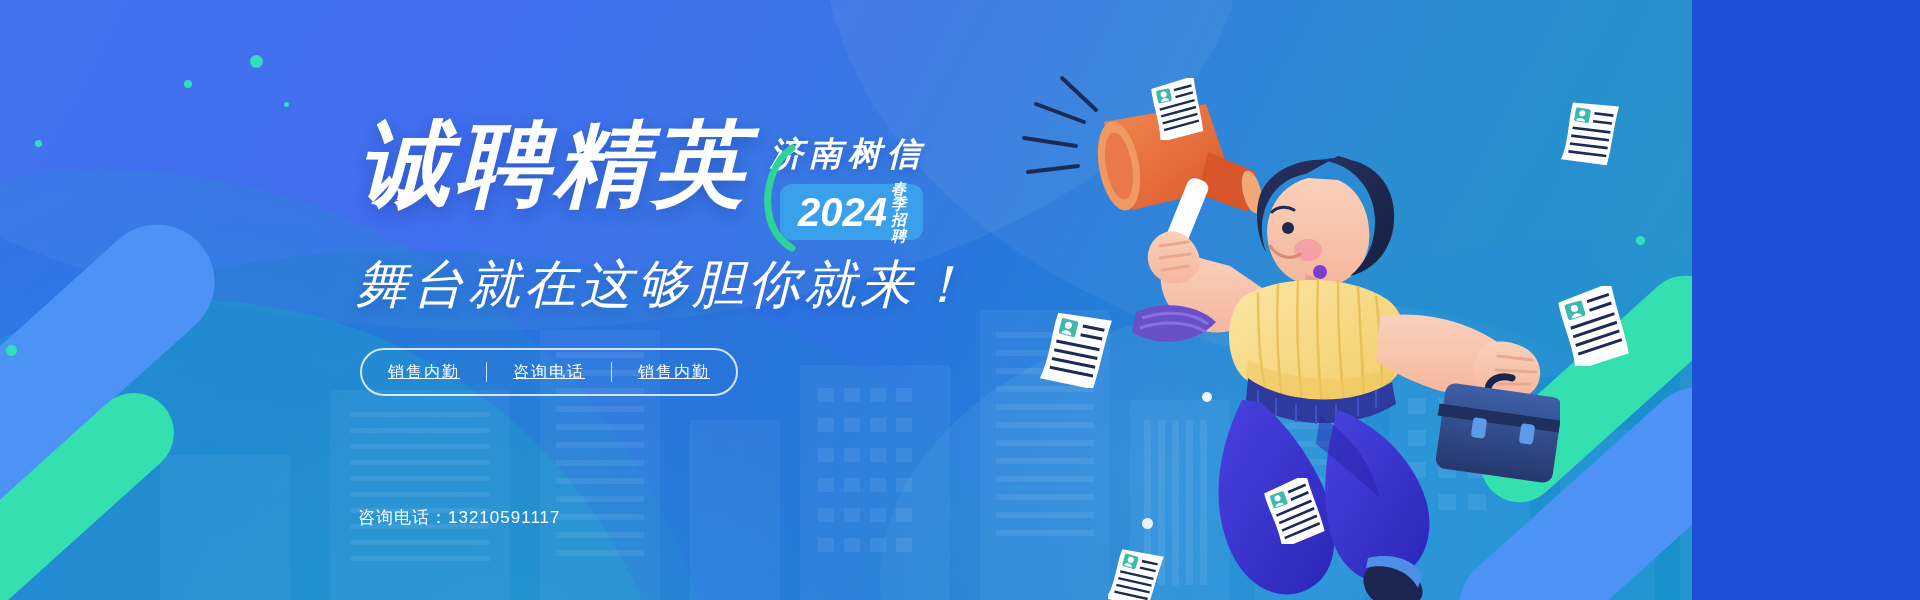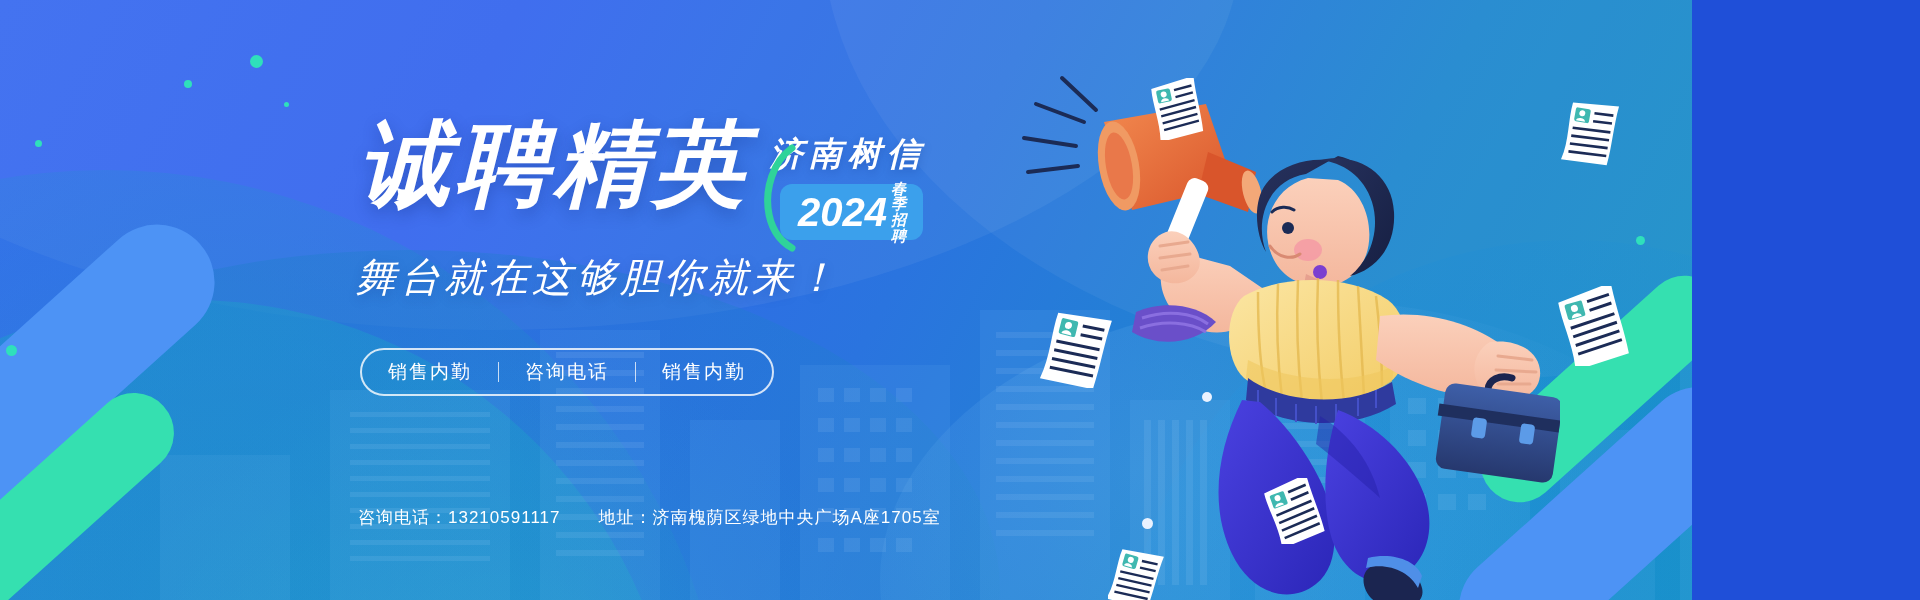--- a/index.html
+++ b/index.html
@@ -69,38 +69,38 @@
     font-size:40px;font-weight:bold;font-style:italic;color:#ffffff;
     letter-spacing:0;line-height:1;
   }
   .badge-sub{
     display:flex;flex-direction:column;justify-content:center;
     font-size:15px;font-weight:bold;font-style:italic;color:#ffffff;
     line-height:1.05;letter-spacing:1px;
   }
   .subtitle{
     position:absolute;left:356px;top:250px;
-    font-size:40px;font-style:italic;color:#ffffff;
+    font-size:52px;font-style:italic;color:#ffffff;
     letter-spacing:4px;white-space:nowrap;font-weight:500;
     text-shadow:0 4px 12px rgba(12,40,120,.22);
   }
   .pill{
     position:absolute;left:360px;top:348px;
     height:44px;border:2px solid rgba(255,255,255,.80);border-radius:999px;
     display:flex;align-items:center;padding:0 26px;
   }
   .pill-item{
-    font-size:19px;color:#ffffff;letter-spacing:2px;white-space:nowrap;
+    font-size:16px;color:#ffffff;letter-spacing:2px;white-space:nowrap;text-decoration:underline;
   }
   .pill-sep{
     width:1px;height:20px;background:rgba(255,255,255,.75);margin:0 26px;
   }
   .contact{
     position:absolute;left:358px;top:506px;
-    display:flex;align-items:flex-end;gap:38px;
+    display:flex;align-items:flex-end;gap:18px;
   }
   .contact-item{
     font-size:17px;color:#ffffff;letter-spacing:1px;white-space:nowrap;
   }
 
   
   .illus{position:absolute;left:1020px;top:60px;width:540px;height:540px;}
   .paper{position:absolute;}
 </style>
 </head>
@@ -281,21 +281,20 @@
   <div class="pill">
     <span class="pill-item">销售内勤</span>
     <span class="pill-sep"></span>
     <span class="pill-item">咨询电话</span>
     <span class="pill-sep"></span>
     <span class="pill-item">销售内勤</span>
   </div>
 
   <div class="contact">
     <span class="contact-item">咨询电话：13210591117</span>
-    <span class="contact-item">地址：济南槐荫区绿地中央广场A座1705室</span>
   </div>
 
   <div class="illus">
     <svg width="540" height="540" viewBox="0 0 540 540">
       <defs>
         <linearGradient id="megaG" x1="0" y1="0" x2="1" y2="1">
           <stop offset="0%" stop-color="#f2894f"></stop>
             <stop offset="100%" stop-color="#d9552b"></stop>
         </linearGradient>
         <linearGradient id="skinG" x1="0" y1="0" x2="0" y2="1">

